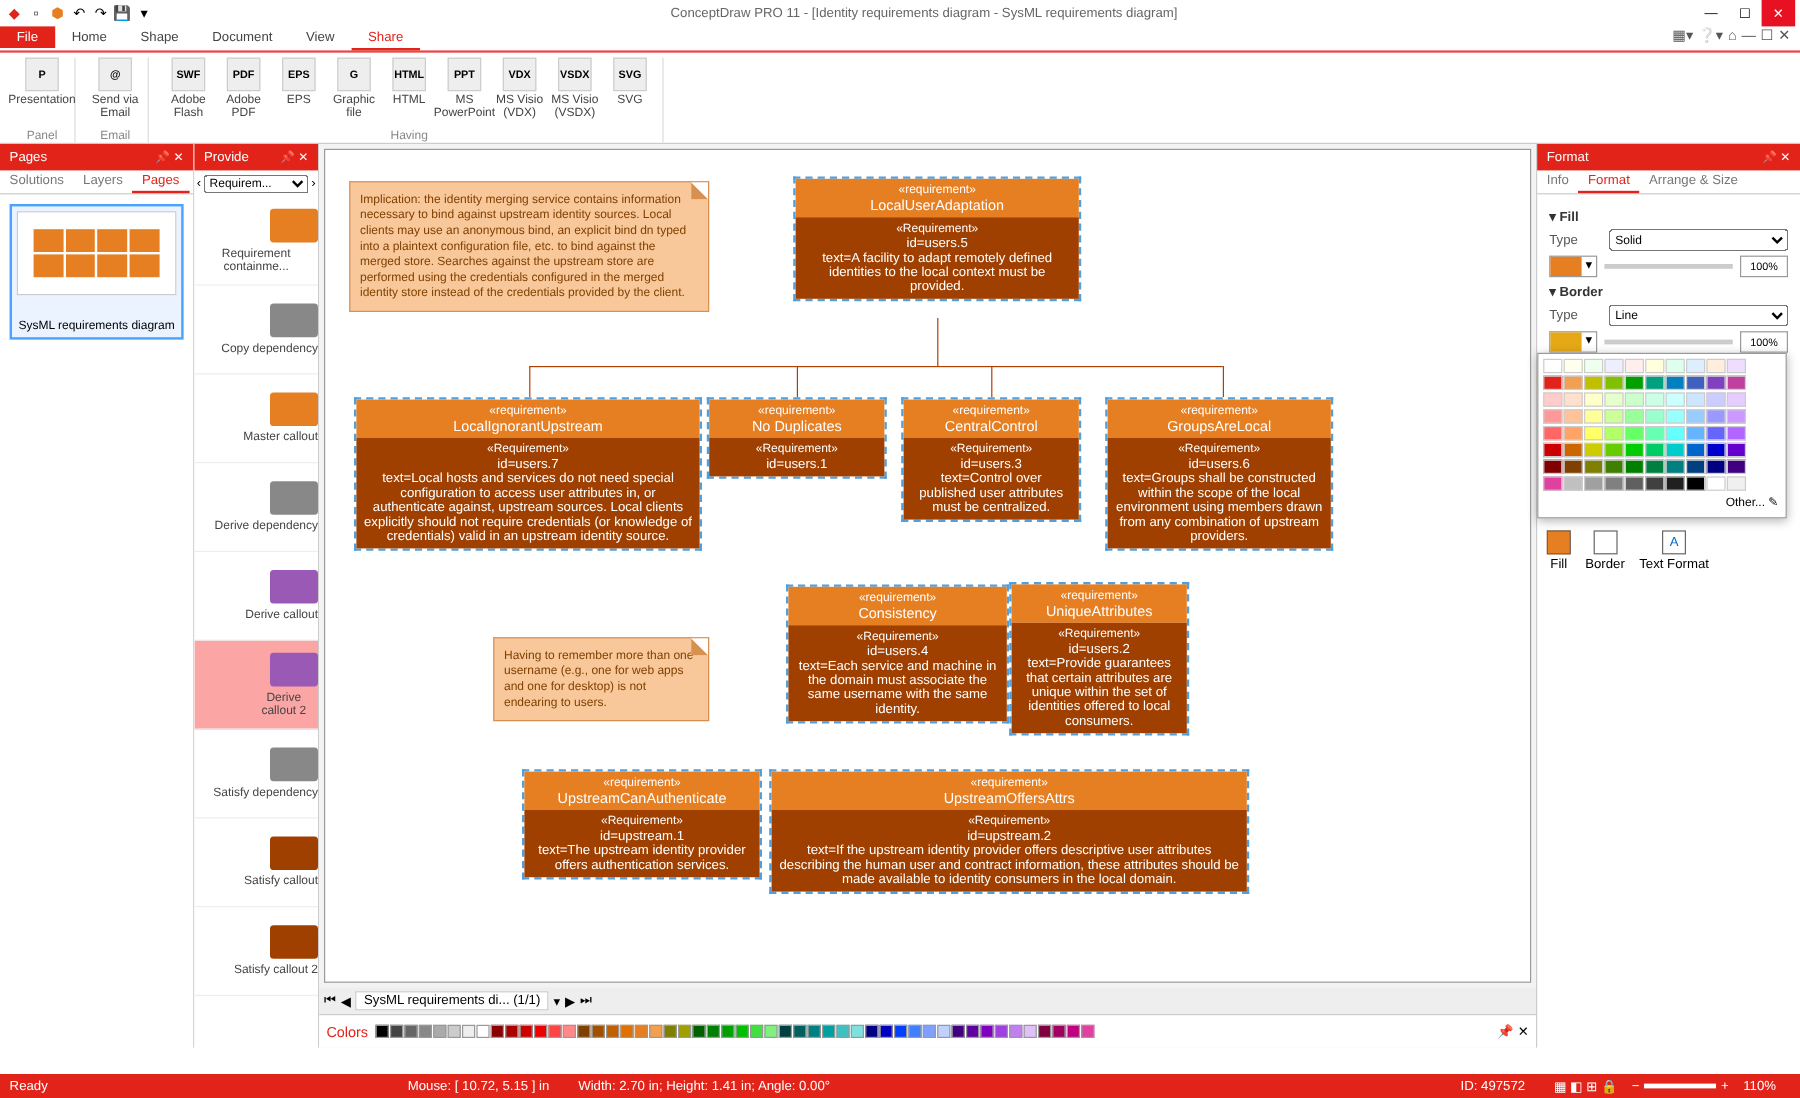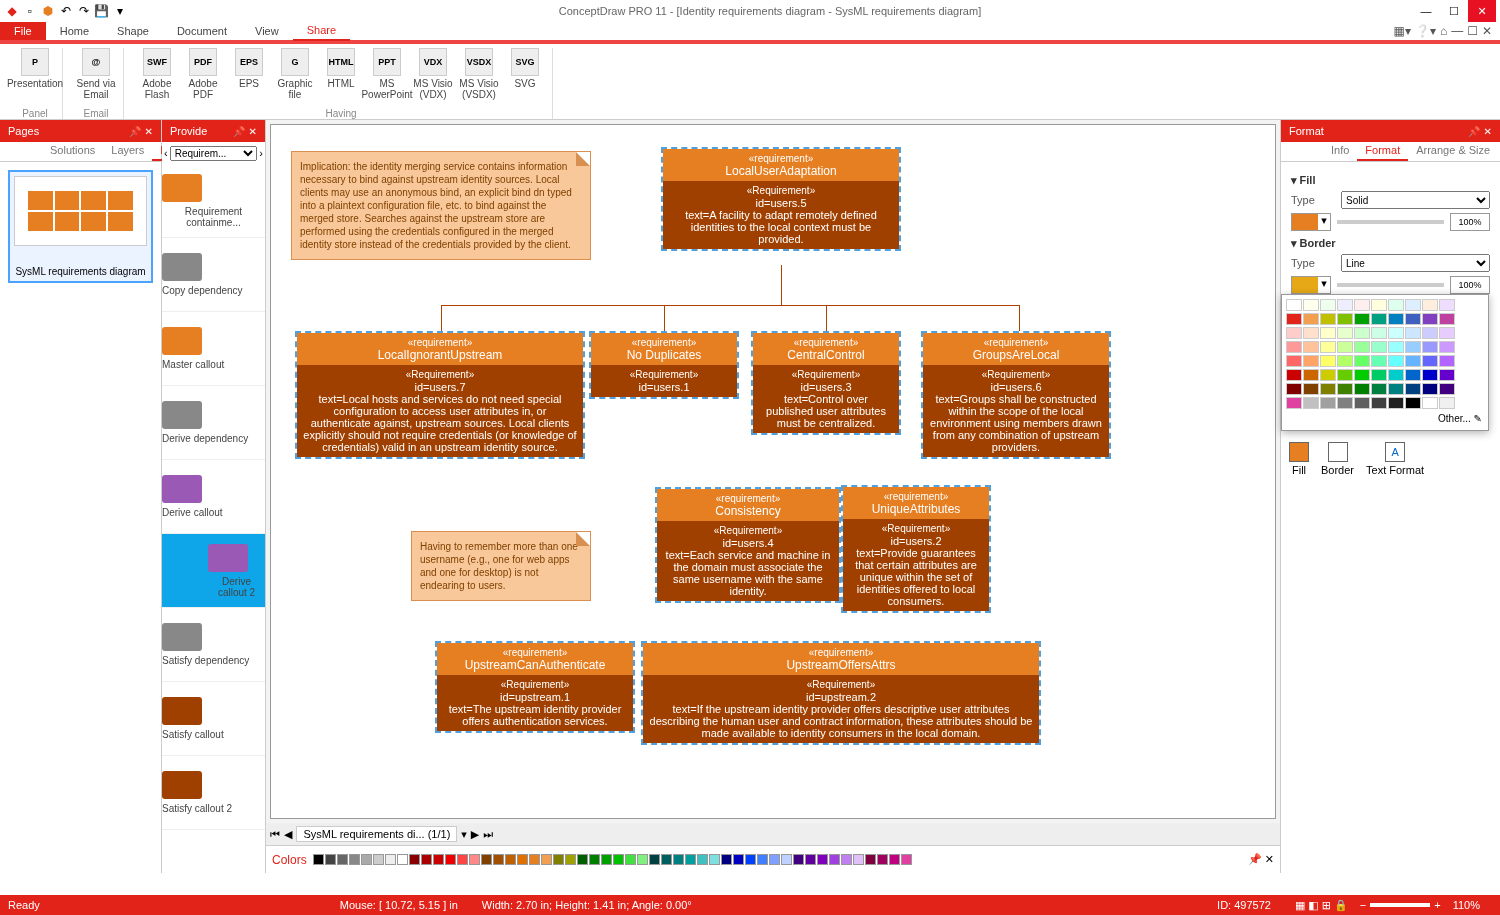--- a/index.html
+++ b/index.html
@@ -4,51 +4,51 @@
 <style>
 *{box-sizing:border-box;margin:0;padding:0;font-family:"Segoe UI",Tahoma,sans-serif;font-size:11px;}
 body{width:1500px;height:915px;background:#fff;overflow:hidden;position:relative;}
 .titlebar{height:22px;background:#fff;display:flex;align-items:center;padding:0 4px;}
 .titlebar .qat{display:flex;gap:2px;align-items:center;}
 .titlebar .qat span{width:16px;height:16px;display:inline-flex;align-items:center;justify-content:center;font-size:12px;}
 .titlebar .title{flex:1;text-align:center;color:#666;font-size:11px;}
 .titlebar .wincontrols{display:flex;}
 .titlebar .wincontrols div{width:28px;height:22px;display:flex;align-items:center;justify-content:center;}
 .titlebar .wincontrols .close{background:#e81123;color:#fff;}
-.menubar{height:22px;background:#fff;display:flex;align-items:center;border-bottom:4px solid #ef4444;}
+.menubar{height:22px;background:#fff;display:flex;align-items:flex-start;border-bottom:2px solid #ef4444;}
 .menubar .tab{padding:3px 14px;color:#444;cursor:default;}
 .menubar .tab.file{background:#e2231a;color:#fff;}
 .menubar .tab.active{color:#e2231a;border-bottom:2px solid #e2231a;}
 .menubar .right{margin-left:auto;display:flex;gap:4px;padding-right:8px;color:#555;}
 .menubar .right span{font-size:12px;}
 .ribbon{height:76px;background:#fff;display:flex;border-bottom:1px solid #ccc;padding:4px 8px 0 8px;gap:6px;}
 .rgroup{display:flex;flex-direction:column;align-items:center;border-right:1px solid #ddd;padding:0 6px;}
 .rgroup .items{display:flex;gap:4px;}
 .rgroup .item{display:flex;flex-direction:column;align-items:center;width:42px;text-align:center;}
 .rgroup .item .ico{width:28px;height:28px;background:#eee;border:1px solid #ccc;display:flex;align-items:center;justify-content:center;font-size:9px;font-weight:bold;}
 .rgroup .item .lbl{font-size:10px;line-height:11px;color:#444;margin-top:2px;}
 .rgroup .grplabel{font-size:10px;color:#888;margin-top:auto;}
 .workspace{display:flex;height:753px;}
 .panel-head{height:22px;background:#e2231a;color:#fff;display:flex;align-items:center;padding:0 8px;}
 .panel-head .sp{margin-left:auto;font-size:10px;}
-.panel-tabs{height:20px;display:flex;border-bottom:1px solid #ccc;font-size:10px;padding-left:42px;}
+.panel-tabs{height:20px;display:flex;border-bottom:1px solid #ccc;font-size:10px;}
 .panel-tabs div{padding:2px 8px;color:#777;}
 .panel-tabs .act{color:#e2231a;border-bottom:2px solid #e2231a;}
 .pages{width:162px;border-right:1px solid #ccc;background:#fff;}
 .pages .thumb{margin:8px;border:2px solid #4aa3ff;padding:4px;background:#eaf3ff;}
 .pages .thumb .timg{height:70px;background:#fff;border:1px solid #ccc;display:flex;align-items:center;justify-content:center;}
 .pages .thumb .timg .mini{width:80%;height:60%;display:grid;grid-template-columns:repeat(4,1fr);gap:2px;}
 .pages .thumb .timg .mini div{background:#e67e22;}
 .pages .thumb .tlbl{text-align:center;font-size:10px;margin-top:20px;}
 .library{width:104px;border-right:1px solid #ccc;background:#fff;display:flex;flex-direction:column;}
 .library .libtop{height:22px;display:flex;align-items:center;gap:2px;padding:2px;}
 .library .libtop select{flex:1;font-size:10px;}
 .library .libitems{flex:1;overflow:auto;}
-.library .litem{height:74px;display:flex;flex-direction:column;align-items:flex-start;justify-content:center;border-bottom:1px solid #eee;}
-.library .litem.sel{background:#0ea5e9;padding-left:46px;}
+.library .litem{height:74px;display:flex;flex-direction:column;align-items:flex-end;justify-content:center;border-bottom:1px solid #eee;}
+.library .litem.sel{background:#fca5a5;padding-left:46px;}
 .library .litem .lico{width:40px;height:28px;}
 .library .litem .llbl{font-size:10px;text-align:center;margin-top:4px;color:#444;}
 .canvaswrap{flex:1;display:flex;flex-direction:column;background:#f3f3f3;}
 .canvas{flex:1;position:relative;overflow:hidden;background:#fff;margin:4px;border:1px solid #999;}
 .note{position:absolute;background:#f8c89a;border:1px solid #d89050;padding:8px;font-size:10px;color:#804000;line-height:13px;}
 .note::after{content:"";position:absolute;top:0;right:0;border-top:14px solid #fff;border-left:14px solid #d89050;}
 .reqblock{position:absolute;border:2px dashed #50a0e0;background:#fff;}
 .reqblock .rhead{background:#e67e22;color:#fff;text-align:center;padding:3px;line-height:13px;}
 .reqblock .rhead .stereo{font-size:10px;}
 .reqblock .rhead .rname{font-size:12px;}

